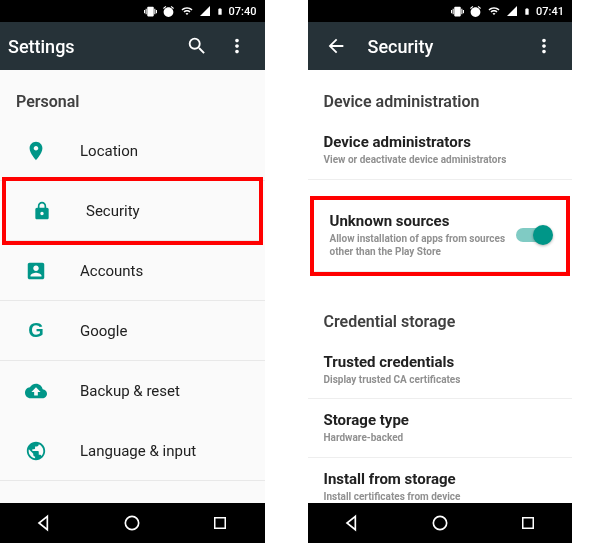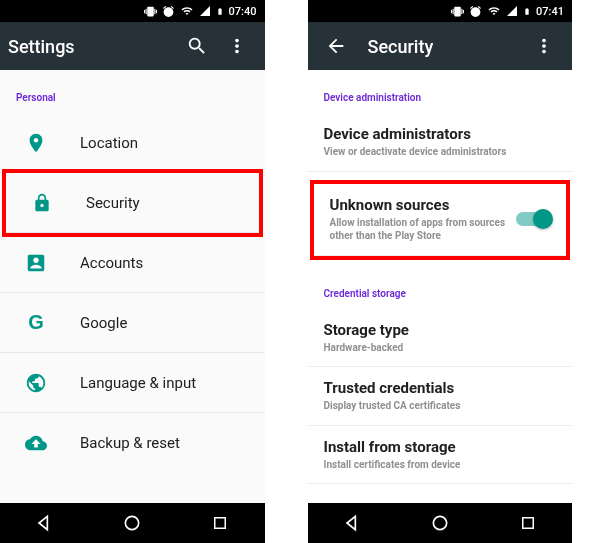--- a/index.html
+++ b/index.html
@@ -57,22 +57,22 @@
     align-items: center;
     justify-content: center;
     color: #fff;
   }
   .content {
     flex: 1;
     overflow: hidden;
     background: #fafafa;
   }
   .section-header {
-    color: #6d28d9;
-    font-size: 10px;
+    color: #404040;
+    font-size: 16px;
     font-weight: 600;
     padding: 22px 16px 10px 16px;
   }
   .list-item {
     display: flex;
     align-items: center;
     padding: 16px 16px;
     min-height: 60px;
     border-bottom: 1px solid #e8e8e8;
   }
@@ -125,21 +125,21 @@
     background: #009688;
     box-shadow: 0 1px 3px rgba(0,0,0,.3);
   }
   .highlight-box {
     border: 4px solid #ff0000;
     margin: -4px 2px -4px 2px;
     position: relative;
     z-index: 2;
   }
   .highlight-box.sec {
-    margin: 8px 2px;
+    margin: 16px 2px;
   }
   .nav-bar {
     height: 40px;
     background: #000;
     display: flex;
     align-items: center;
     justify-content: space-around;
     color: #fff;
   }
   .nav-btn {
@@ -248,41 +248,41 @@
           </div>
       </div>
 
       <div class="list-item with-icon">
         <span class="item-icon" style="font-weight:700;font-size:20px;color:#009688;font-family:Arial">G</span>
         <div class="item-text">
             <span class="item-title">Google</span>
           </div>
       </div>
 
+      <div class="list-item with-icon" style="border-bottom:none">
+        <span class="item-icon">
+          <svg width="22" height="22" viewBox="0 0 24 24" fill="#009688">
+              <path d="M19.35 10.04C18.67 6.59 15.64 4 12 4 9.11 4 6.6 5.64 5.35 8.04 2.34 8.36 0 10.91 0 14c0 3.31 2.69 6 6 6h13c2.76 0 5-2.24 5-5 0-2.64-2.05-4.78-4.65-4.96zM14 13v4h-4v-4H7l5-5 5 5h-3z"></path>
+            </svg>
+        </span>
+        <div class="item-text">
+            <span class="item-title">Backup &amp; reset</span>
+          </div>
+      </div>
+
       <div class="list-item with-icon">
         <span class="item-icon">
           <svg width="22" height="22" viewBox="0 0 24 24" fill="#009688">
               <path d="M12 2C6.48 2 2 6.48 2 12s4.48 10 10 10 10-4.48 10-10S17.52 2 12 2zm-1 17.93c-3.95-.49-7-3.85-7-7.93 0-.62.08-1.21.21-1.79L9 15v1c0 1.1.9 2 2 2v1.93zm6.9-2.54c-.26-.81-1-1.39-1.9-1.39h-1v-3c0-.55-.45-1-1-1H8v-2h2c.55 0 1-.45 1-1V7h2c1.1 0 2-.9 2-2v-.41c2.93 1.19 5 4.06 5 7.41 0 2.08-.8 3.97-2.1 5.39z"></path>
             </svg>
         </span>
         <div class="item-text">
             <span class="item-title">Language &amp; input</span>
           </div>
       </div>
-
-      <div class="list-item with-icon" style="border-bottom:none">
-        <span class="item-icon">
-          <svg width="22" height="22" viewBox="0 0 24 24" fill="#009688">
-              <path d="M19.35 10.04C18.67 6.59 15.64 4 12 4 9.11 4 6.6 5.64 5.35 8.04 2.34 8.36 0 10.91 0 14c0 3.31 2.69 6 6 6h13c2.76 0 5-2.24 5-5 0-2.64-2.05-4.78-4.65-4.96zM14 13v4h-4v-4H7l5-5 5 5h-3z"></path>
-            </svg>
-        </span>
-        <div class="item-text">
-            <span class="item-title">Backup &amp; reset</span>
-          </div>
-      </div>
     </div>
 
     <div class="nav-bar">
       <span class="nav-btn">
         <svg width="20" height="20" viewBox="0 0 24 24" fill="none" stroke="#fff" stroke-width="2">
             <path d="M16 4 L6 12 L16 20 Z" fill="none"></path>
           </svg>
       </span>
       <span class="nav-btn">
         <svg width="20" height="20" viewBox="0 0 24 24" fill="none" stroke="#fff" stroke-width="2">
@@ -358,34 +358,34 @@
             <span class="item-subtitle">Allow installation of apps from sources other than the Play Store</span>
           </div>
           <span class="toggle on"></span>
         </div>
       </div>
 
       <div class="section-header" style="padding-top:20px">Credential storage</div>
 
       <div class="sec-item">
         <div class="item-text">
+          <span class="item-title">Trusted credentials</span>
+          <span class="item-subtitle">Display trusted CA certificates</span>
+        </div>
+      </div>
+
+      <div class="sec-item">
+        <div class="item-text">
           <span class="item-title">Storage type</span>
           <span class="item-subtitle">Hardware-backed</span>
         </div>
       </div>
 
       <div class="sec-item">
         <div class="item-text">
-          <span class="item-title">Trusted credentials</span>
-          <span class="item-subtitle">Display trusted CA certificates</span>
-        </div>
-      </div>
-
-      <div class="sec-item">
-        <div class="item-text">
           <span class="item-title">Install from storage</span>
           <span class="item-subtitle">Install certificates from device</span>
         </div>
       </div>
 
       <div class="sec-item" style="border-bottom:none;min-height:40px;padding-bottom:4px">
         
       </div>
     </div>
 

